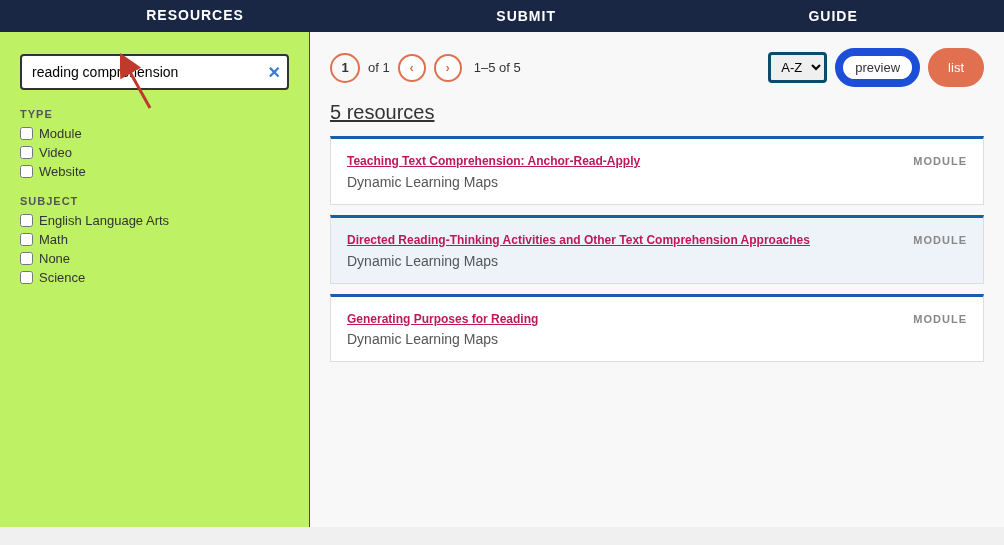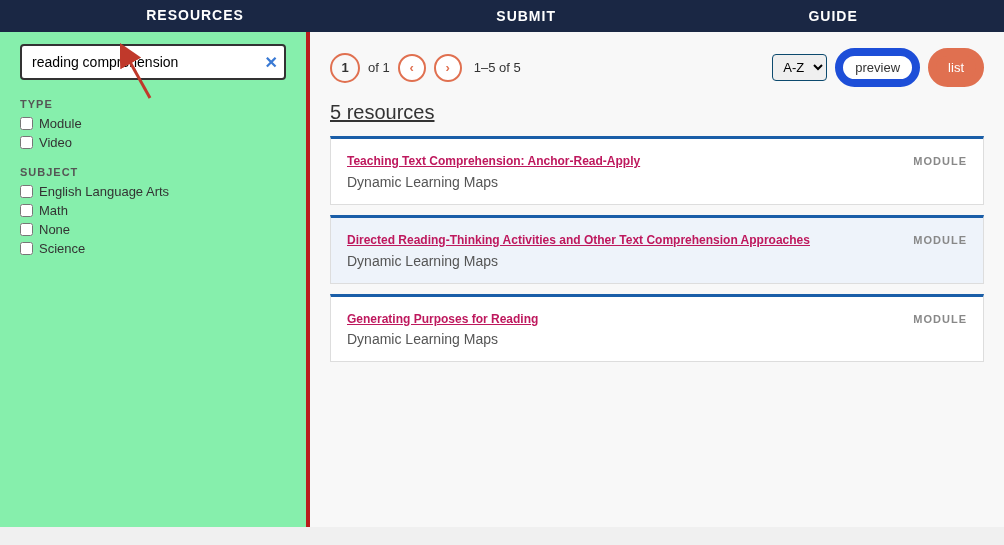--- a/index.html
+++ b/index.html
@@ -31,23 +31,23 @@
     .main {
       display: flex;
       height: calc(545px - 50px);
       background: #fff;
     }
 
     
     .sidebar {
       width: 310px;
       min-width: 310px;
-      background: #86efac;
-      padding: 12px 20px;
-      border-right: 4px solid #b91c1c;
+      background: #bef264;
+      padding: 22px 20px;
+      border-right: 1px solid #b91c1c;
       overflow-y: auto;
     }
 
     .search-container {
       position: relative;
       margin-bottom: 18px;
     }
     .search-input {
       width: 100%;
       border: 2px solid #333;
@@ -134,21 +134,21 @@
       font-size: 13px;
       font-weight: bold;
     }
     .range-label {
       font-size: 13px;
       color: #333;
       margin-left: 4px;
     }
     .spacer { flex: 1; }
     .sort-select {
-      border: 1px solid #0c4a6e;
+      border: 3px solid #0c4a6e;
       border-radius: 4px;
       padding: 4px 6px;
       font-size: 13px;
       cursor: pointer;
     }
     .view-btn {
       border: 8px solid #1d4ed8;
       border-radius: 20px;
       padding: 4px 12px;
       font-size: 13px;
@@ -242,20 +242,24 @@
 
     <div class="filter-section">
       <div class="filter-label">TYPE</div>
       <label class="filter-item">
           <input type="checkbox" style="">
           <span>Module</span>
         </label>
       <label class="filter-item">
           <input type="checkbox" style="">
           <span>Video</span>
+        </label>
+      <label class="filter-item">
+          <input type="checkbox" style="">
+          <span>Website</span>
         </label>
     </div>
 
     <div class="filter-section">
       <div class="filter-label">SUBJECT</div>
       <label class="filter-item">
           <input type="checkbox" style="">
           <span>English Language Arts</span>
         </label>
       <label class="filter-item">

